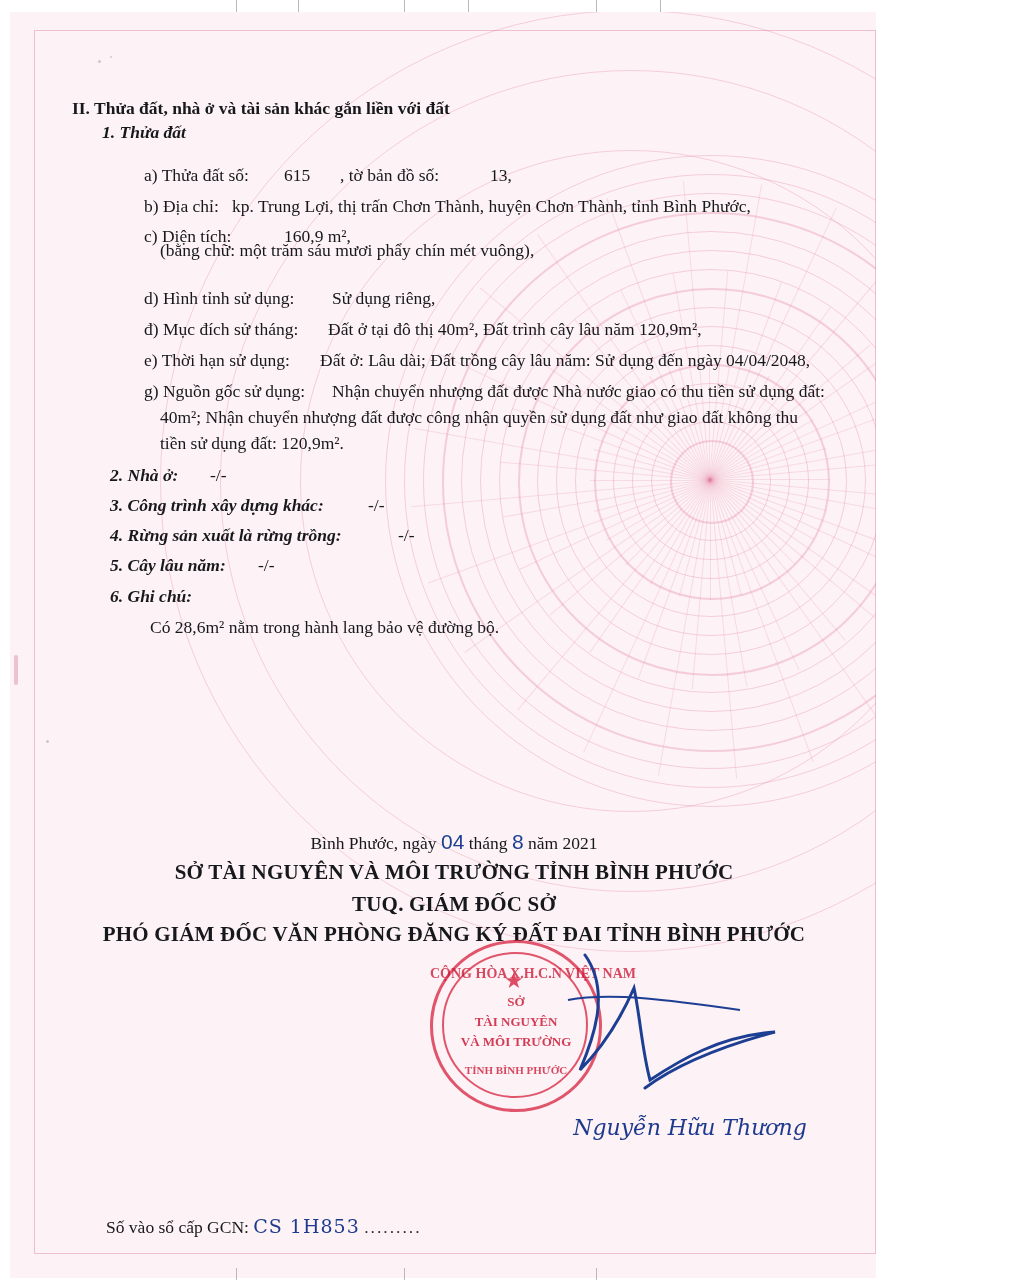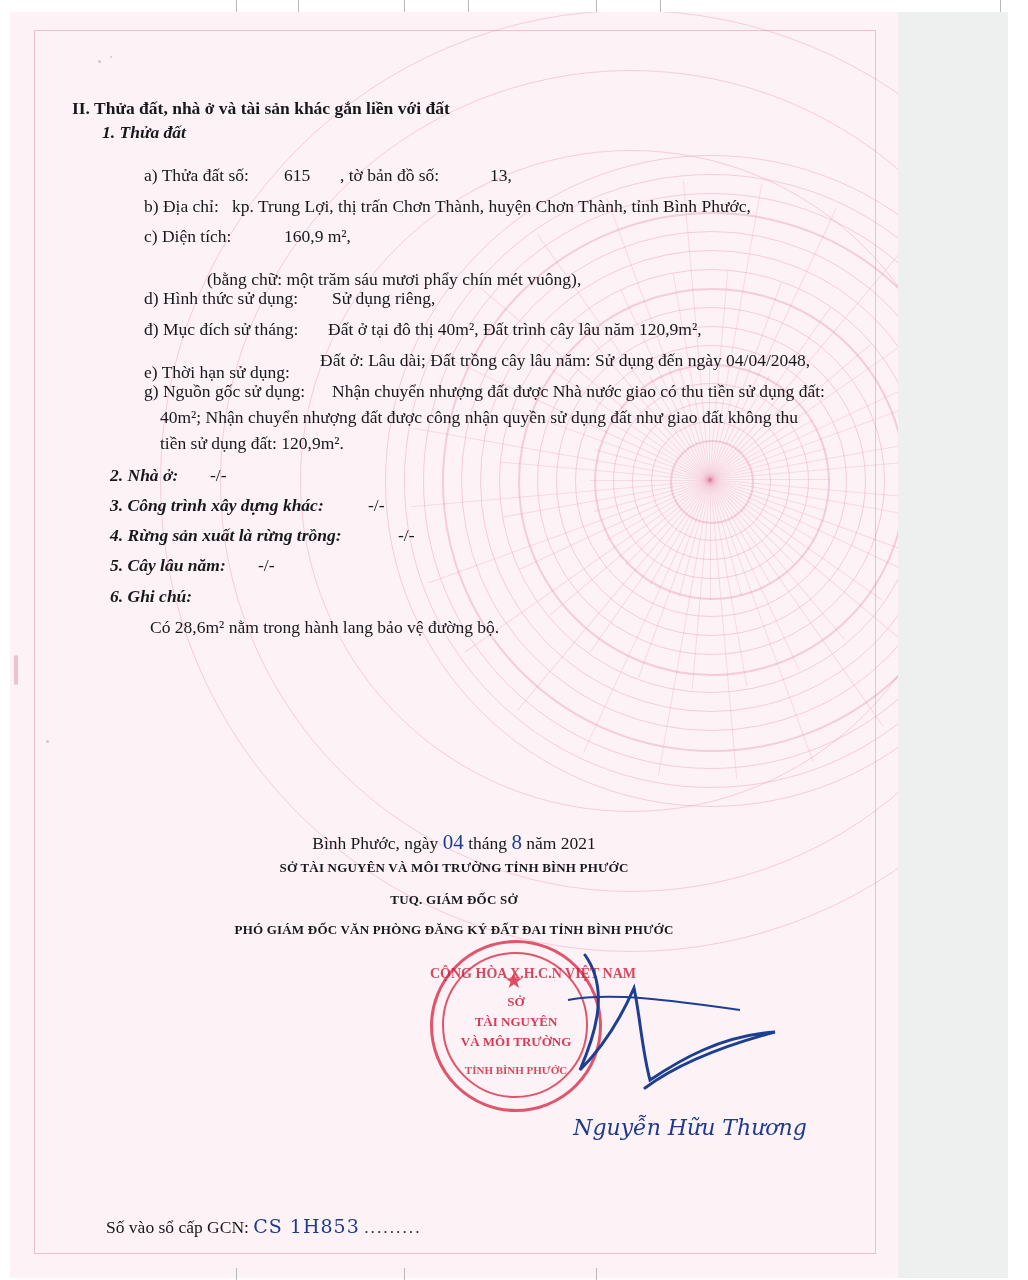--- a/index.html
+++ b/index.html
@@ -10,21 +10,21 @@
   body {
     width: 1028px;
     height: 1280px;
     overflow: hidden;
     font-family: "Liberation Serif", serif;
   }
 
   
   #page {
     position: relative;
-    width: 1028px;
+    width: 876px;
     height: 1280px;
     background: #ffffff;
     overflow: hidden;
   }
 
   
   #sheet {
     position: absolute;
     left: 10px;
     top: 10px;
@@ -133,21 +133,21 @@
 
   
   .center-line {
     position: absolute;
     width: 888px;
     text-align: center;
     white-space: nowrap;
   }
   .sig-title {
     font-weight: bold;
-    font-size: 13px;
+    font-size: 21px;
     letter-spacing: 0.2px;
   }
   .handwrite {
     font-family: "DejaVu Serif", serif;
     font-style: italic;
     color: #1e3a8e;
   }
 
   
   #stamp {
@@ -219,21 +219,21 @@
     font-family: "DejaVu Serif", serif;
     color: #1e3a8e;
     font-size: 19px;
     letter-spacing: 1px;
   }
   #book-dots {
     letter-spacing: 2px;
     color: #333;
   }
   .hw-blue {
-    font-family: Liberation Serif, serif;
+    font-family: Liberation Sans, sans-serif;
     color: #1d3f93;
     font-size: 21px;
     text-align: right;
   }
 
   
   .speck {
     position: absolute;
     background: rgba(120, 120, 120, 0.35);
     border-radius: 50%;
@@ -357,29 +357,29 @@
       <div class="line" style="left:274px; top:155px;">615</div>
       <div class="line" style="left:330px; top:155px;">, tờ bản đồ số:</div>
       <div class="line" style="left:480px; top:155px;">13,</div>
 
       <div class="line" style="left:134px; top:186px;">b) Địa chỉ:</div>
       <div class="line" style="left:222px; top:186px;">kp. Trung Lợi, thị trấn Chơn Thành, huyện Chơn Thành, tỉnh Bình Phước,</div>
 
       <div class="line" style="left:134px; top:216px;">c) Diện tích:</div>
       <div class="line" style="left:274px; top:216px;">160,9 m²,</div>
 
-      <div class="line" style="left:150px; top:259px;margin-left:47px;">(bằng chữ: một trăm sáu mươi phẩy chín mét vuông),</div>
-
-      <div class="line" style="left:134px; top:278px;">d) Hình thức sử dụng:</div>
+      <div class="line" style="left:150px; top:230px;">(bằng chữ: một trăm sáu mươi phẩy chín mét vuông),</div>
+
+      <div class="line" style="left:134px; top:278px;">d) Hình tỉnh sử dụng:</div>
       <div class="line" style="left:322px; top:278px;">Sử dụng riêng,</div>
 
       <div class="line" style="left:134px; top:309px;">đ) Mục đích sử tháng:</div>
       <div class="line" style="left:318px; top:309px;">Đất ở tại đô thị 40m², Đất trình cây lâu năm 120,9m²,</div>
 
-      <div class="line" style="left:134px; top:352px;">e) Thời hạn sử dụng:</div>
+      <div class="line" style="left:134px; top:340px;">e) Thời hạn sử dụng:</div>
       <div class="line" style="left:310px; top:340px;">Đất ở: Lâu dài; Đất trồng cây lâu năm: Sử dụng đến ngày 04/04/2048,</div>
 
       <div class="line" style="left:134px; top:371px;">g) Nguồn gốc sử dụng:</div>
       <div class="line" style="left:322px; top:371px;">Nhận chuyển nhượng đất được Nhà nước giao có thu tiền sử dụng đất:</div>
       <div class="line" style="left:150px; top:397px;">40m²; Nhận chuyển nhượng đất được công nhận quyền sử dụng đất như giao đất không thu</div>
       <div class="line" style="left:150px; top:423px;">tiền sử dụng đất: 120,9m².</div>
 
       <div class="line bi" style="left:100px; top:455px;">2. Nhà ở:</div>
       <div class="line" style="left:200px; top:455px;">-/-</div>
 

